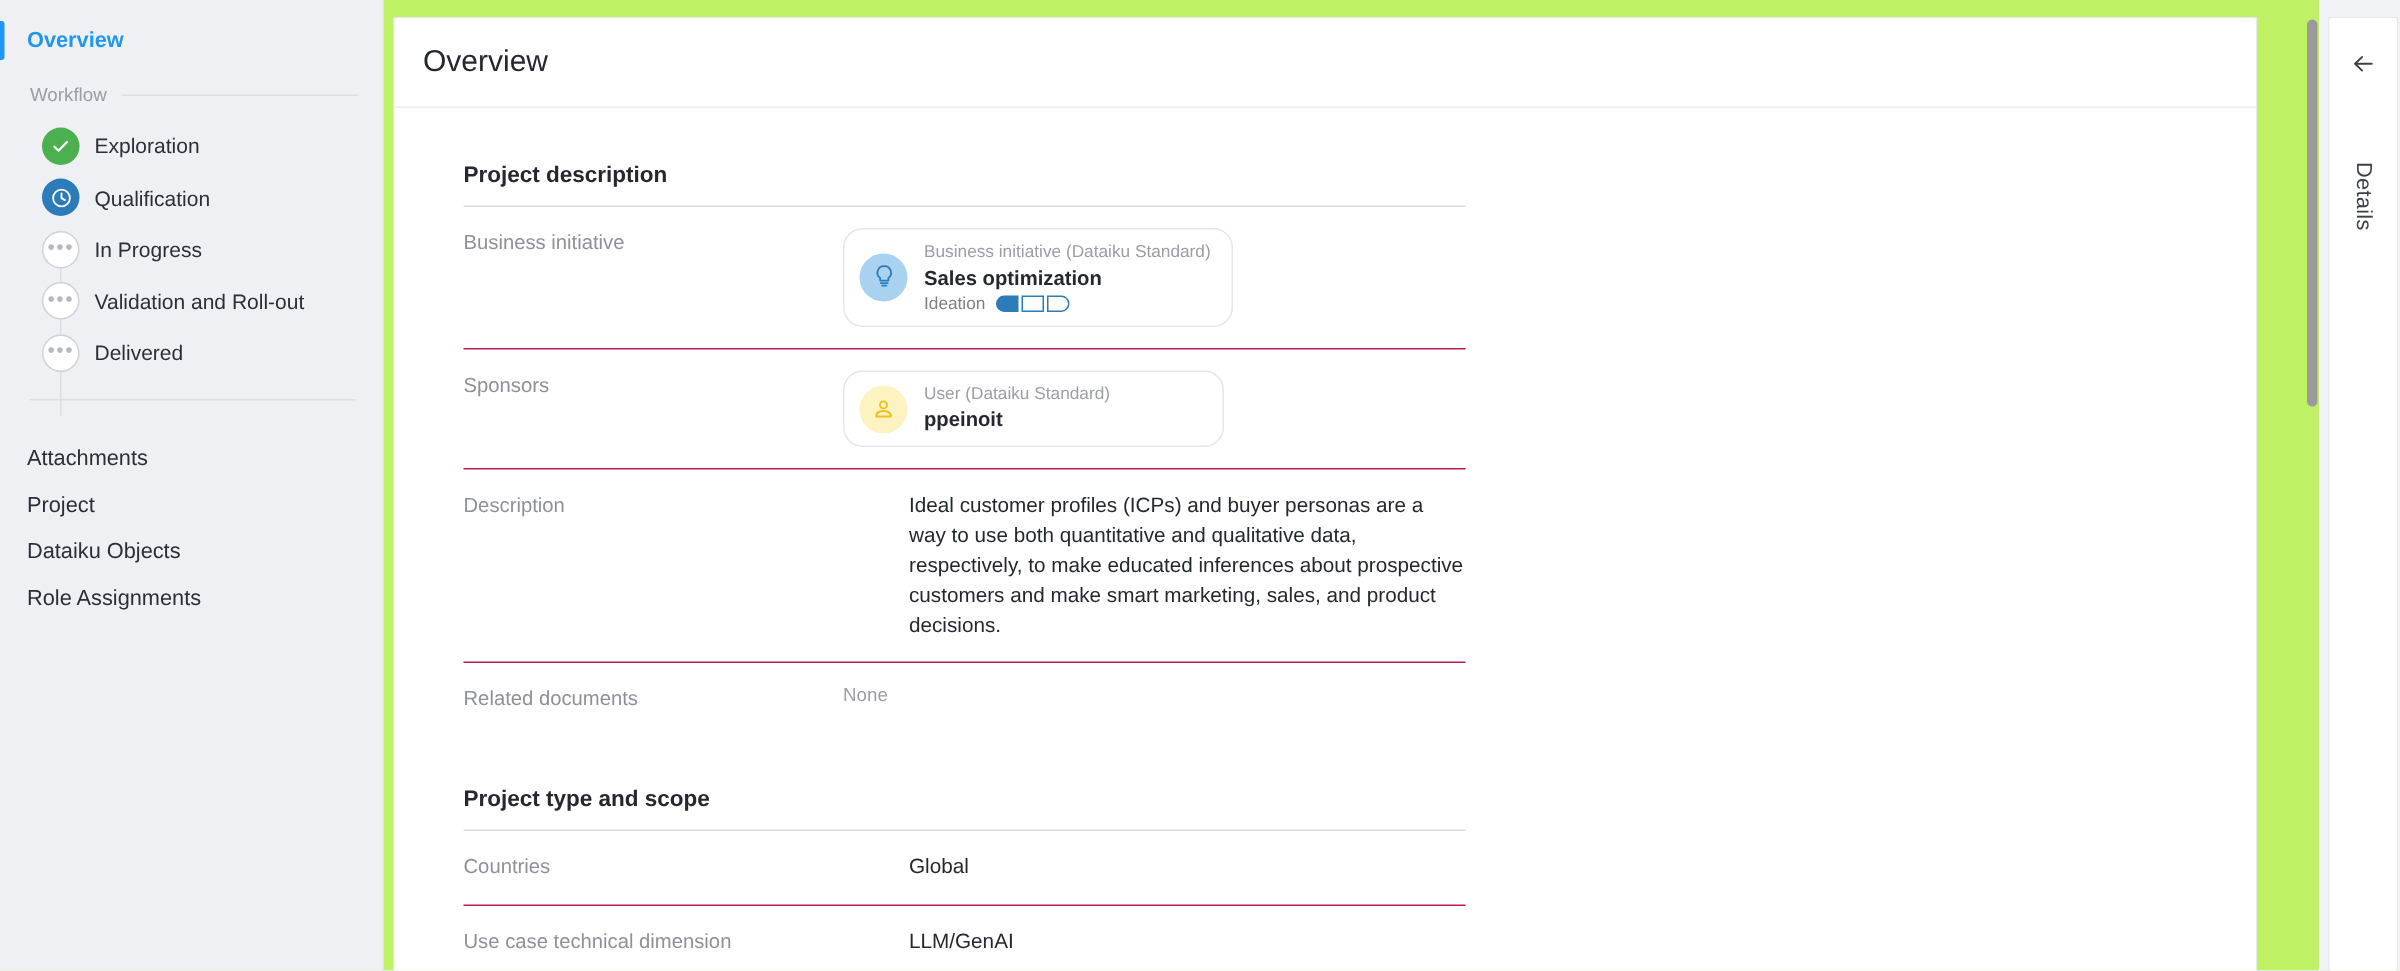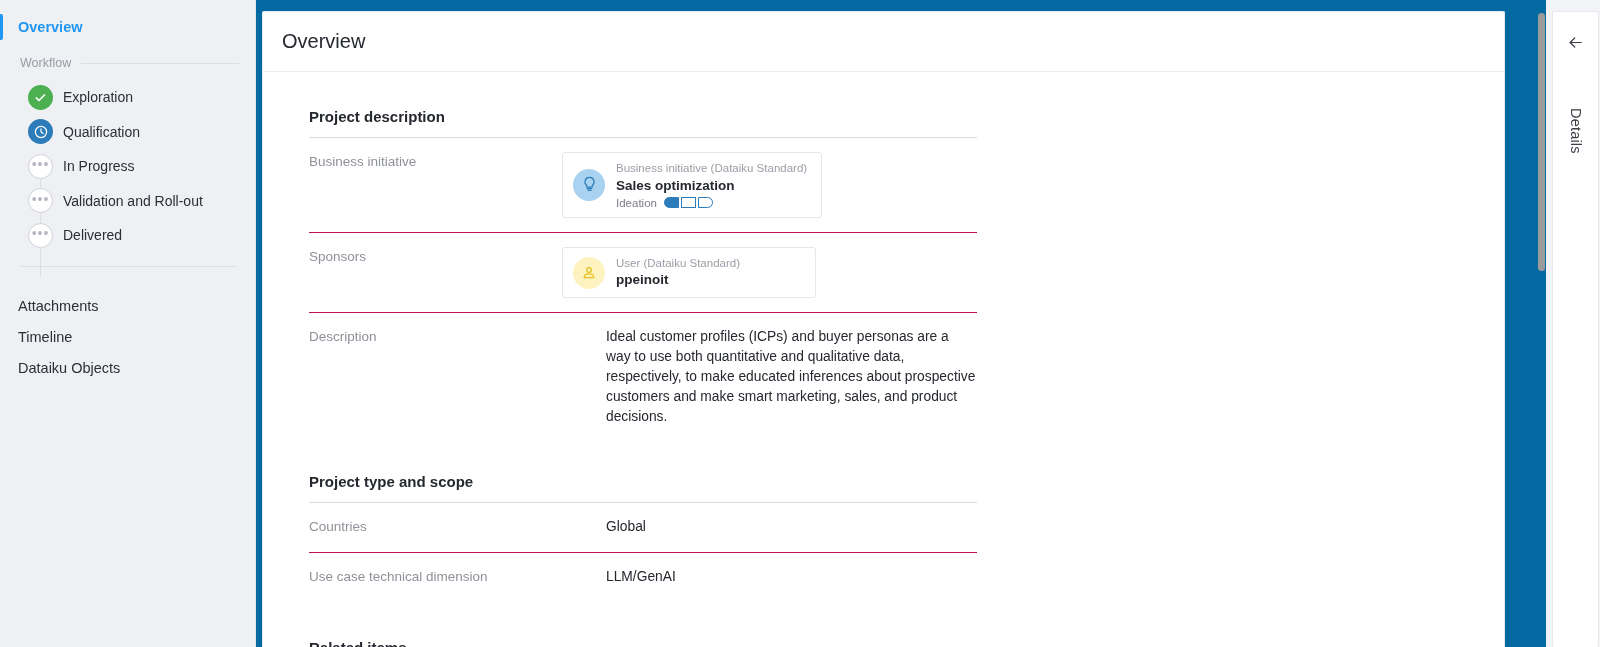--- a/index.html
+++ b/index.html
@@ -6,21 +6,21 @@
   html, body {
     width: 1600px; height: 647px;
     background: #f2f3f7;
     font-family: "Liberation Sans", sans-serif;
     overflow: hidden;
   }
   .app {
     position: relative;
     width: 1600px; height: 647px;
     display: flex;
-    background: #0369a1;
+    background: #bef264;
     justify-content: space-between;
   }
 
   
   .sidebar {
     width: 256px;
     min-width: 256px;
     height: 647px;
     background: #eff0f4;
     border-right: 1px solid #e2e4ea;
@@ -202,21 +202,21 @@
     font-size: 12.5px;
     color: #9b9ea6;
   }
   .row.nob { border-bottom: none; }
 
   
   .chip {
     display: inline-flex;
     align-items: center;
     border: 1px solid #e4e6ea;
-    border-radius: 3px;
+    border-radius: 13px;
     padding: 8px 14px 8px 10px;
     background: #fff;
     min-width: 254px;
     cursor: pointer;
   }
   .chip .avatar {
     width: 32px; height: 32px;
     border-radius: 50%;
     display: flex;
     align-items: center;
@@ -375,22 +375,23 @@
           <span class="dots">•••</span>
         </div>
         <div class="wf-label">Delivered</div>
       </div>
     </div>
 
     <div class="sidebar-divider"></div>
 
     <div class="nav-list">
       <div class="nav-item">Attachments</div>
-      <div class="nav-item">Timeline</div>
+      <div class="nav-item">Project</div>
       <div class="nav-item">Dataiku Objects</div>
+      <div class="nav-item">Role Assignments</div>
     </div>
 
   </aside>
 
   <main class="main-wrap">
     <div class="card">
 
       <div class="card-header">
         <h1>Overview</h1>
       </div>
@@ -446,20 +447,26 @@
             </div>
           </div>
 
           <div class="row">
             <div class="row-label">Description</div>
             <div class="row-value">
               <div class="plain">Ideal customer profiles (ICPs) and buyer personas are a way to use both quantitative and qualitative data, respectively, to make educated inferences about prospective customers and make smart marketing, sales, and product decisions.</div>
             </div>
           </div>
 
+          <div class="row nob">
+            <div class="row-label">Related documents</div>
+            <div class="row-value">
+              <div class="muted">None</div>
+            </div>
+          </div>
         </section>
 
         <section class="section">
           <div class="section-title tight">Project type and scope</div>
           <div class="section-rule"></div>
 
           <div class="row">
             <div class="row-label">Countries</div>
             <div class="row-value">
               <div class="plain">Global</div>

